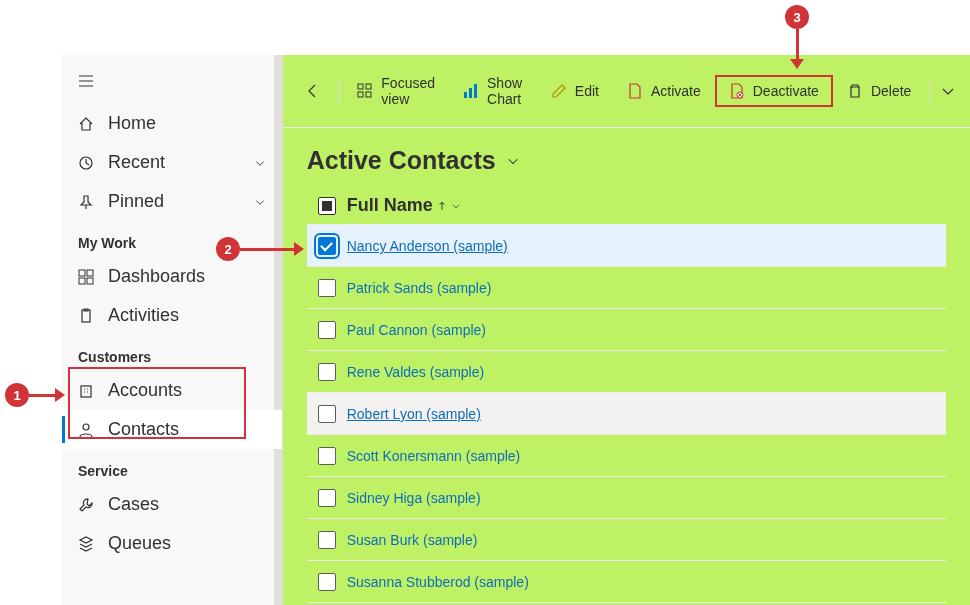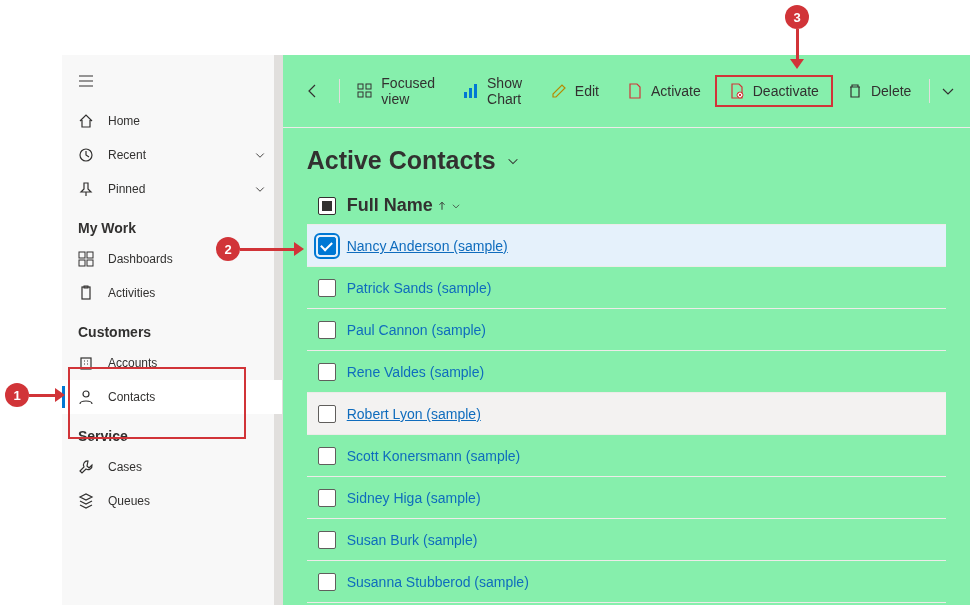--- a/index.html
+++ b/index.html
@@ -6,24 +6,24 @@
 body { font-family: "Segoe UI", Arial, sans-serif; font-size: 14px; color: #323130; background: #fff; width: 970px; height: 605px; overflow: hidden; position: relative; }
 .app { display: flex; height: 605px; padding-top: 55px; }
 .sidebar { width: 255px; background: #f8f8f8; border-right: 1px solid #e1dfdd; padding: 10px 0; position: relative; margin-left: 62px; }
 .sidebar-scroll-indicator { position: absolute; right: 0; top: 0; bottom: 0; width: 8px; background: #e1dfdd; }
 .hamburger { padding: 8px 16px 12px 16px; }
 .hamburger svg { width: 16px; height: 16px; }
 .nav-item { display: flex; align-items: center; padding: 9px 16px; cursor: pointer; position: relative; }
 .nav-item.active { background: #fff; }
 .nav-item.active::before { content: ""; position: absolute; left: 0; top: 6px; bottom: 6px; width: 3px; background: #0078d4; }
 .nav-icon { width: 16px; height: 16px; margin-right: 14px; flex-shrink: 0; }
-.nav-label { flex: 1; font-size: 12px; }
+.nav-label { flex: 1; font-size: 18px; }
 .nav-chevron { width: 12px; height: 12px; }
 .nav-section { padding: 14px 16px 6px 16px; font-weight: 600; font-size: 14px; }
-.main { flex: 1; display: flex; flex-direction: column; background: #86efac; }
+.main { flex: 1; display: flex; flex-direction: column; background: #bef264; }
 .toolbar { display: flex; align-items: center; padding: 12px 8px; gap: 0; border-bottom: 1px solid #edebe9; }
 .tb-btn { display: flex; align-items: center; padding: 6px 12px; cursor: pointer; font-size: 14px; gap: 8px; border: 2px solid transparent; }
 .tb-icon { width: 16px; height: 16px; flex-shrink: 0; }
 .tb-divider { width: 1px; height: 24px; background: #e1dfdd; margin: 0 4px; }
 .highlight-box { border: 2px solid #d13438 !important; }
 .view-header { display: flex; align-items: center; padding: 18px 24px 12px 24px; gap: 10px; }
 .view-title { font-size: 25px; font-weight: 600; }
 .table { padding: 0 24px; }
 .th-row { display: flex; align-items: center; padding: 8px 0; border-bottom: 1px solid #edebe9; }
 .th-check { width: 40px; display: flex; justify-content: center; }

